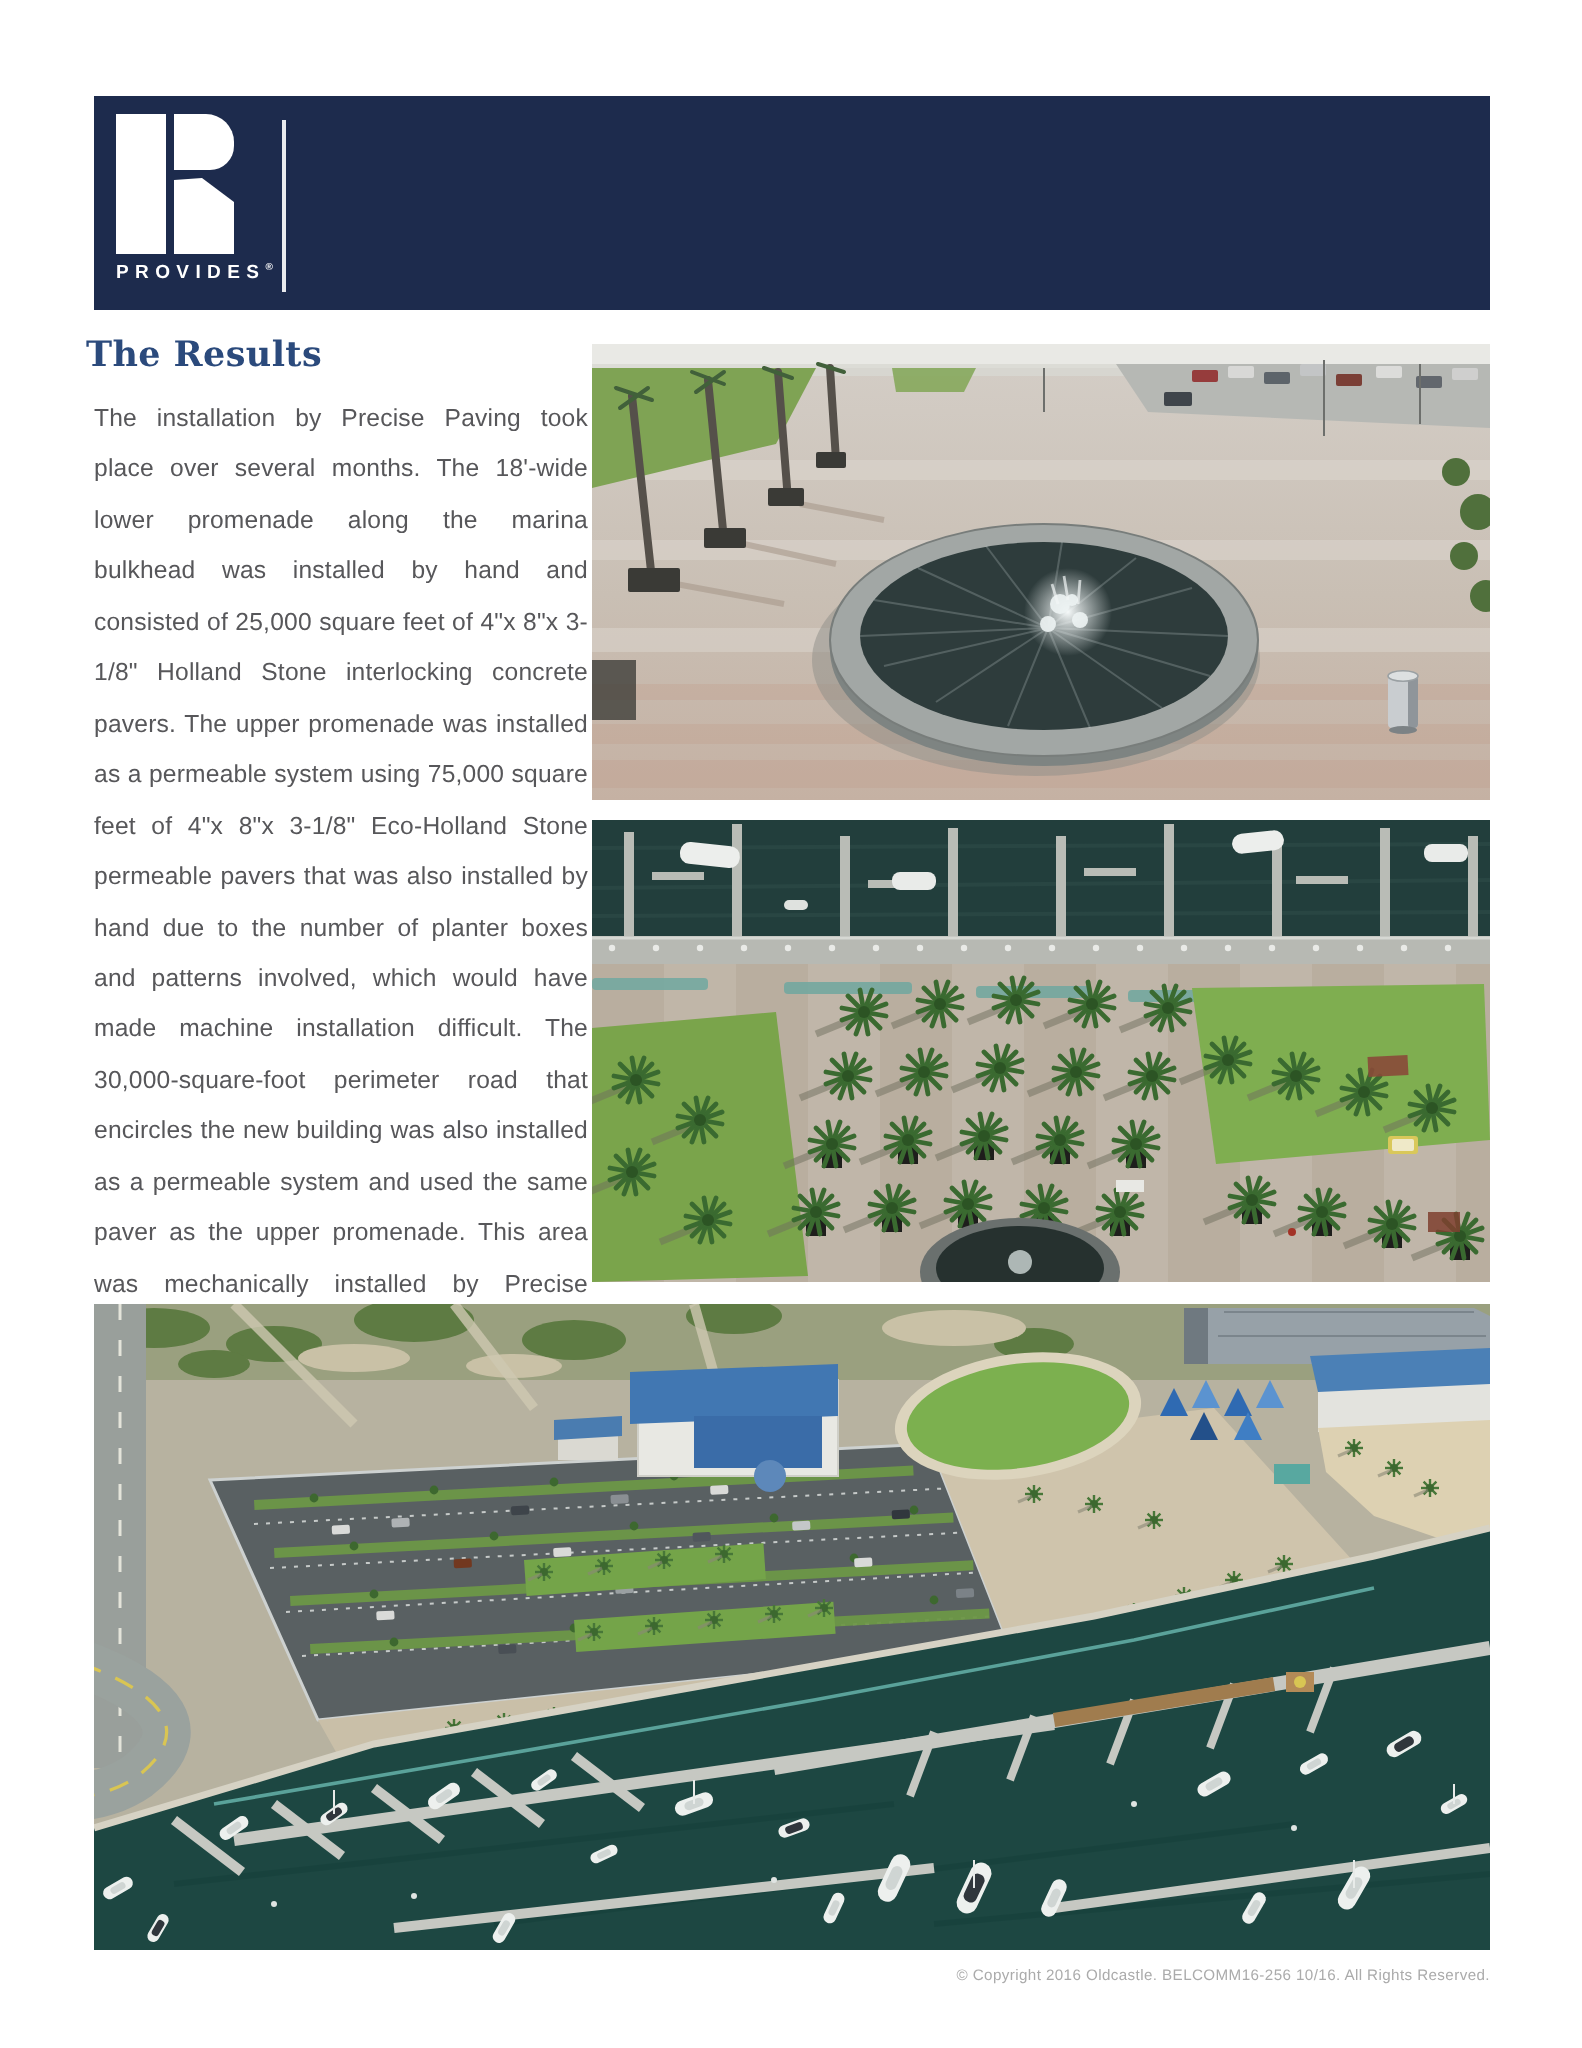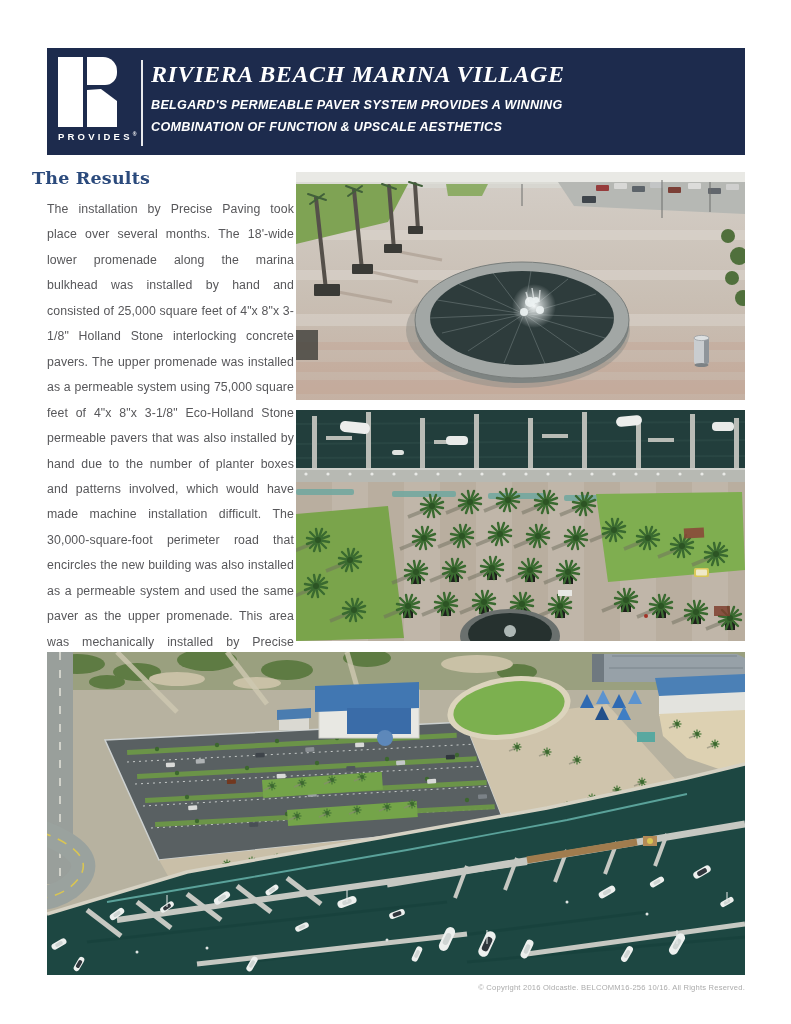--- a/index.html
+++ b/index.html
@@ -13,21 +13,21 @@
              font-family:"Liberation Sans",sans-serif;}
   .logo-text .reg{font-size:5px;vertical-align:super;letter-spacing:0;}
   .vdiv{position:absolute;left:94px;top:12px;width:1.5px;height:86px;background:rgba(255,255,255,.9);}
   .titles{position:absolute;left:104px;top:11px;color:#ffffff;}
   .titles h1{margin:0;font-family:"Liberation Serif",serif;font-style:italic;font-weight:bold;
              font-size:24px;letter-spacing:.6px;line-height:30px;}
   .titles .sub{margin:0;font-family:"Liberation Sans",sans-serif;font-style:italic;font-weight:bold;
                font-size:13px;letter-spacing:.3px;line-height:21.5px;transform:scaleX(.97);transform-origin:left;}
   .titles .sub.first{margin-top:5px;}
   
-  .results-heading{position:absolute;left:32px;top:168px;margin:0;color:#2b4a7c;
+  .results-heading{position:absolute;left:43px;top:168px;margin:0;color:#2b4a7c;
                    font-family:"DejaVu Serif",serif;font-weight:bold;font-size:17.5px;letter-spacing:.2px;}
   .results-body{position:absolute;left:47px;top:197px;width:247px;margin:0;color:#57575a;
                 font-size:12.3px;line-height:25.45px;text-align:justify;letter-spacing:.1px;}
   
   figure{margin:0;padding:0;position:absolute;overflow:hidden;}
   .photo1{left:296px;top:172px;width:449px;height:228px;}
   .photo2{left:296px;top:410px;width:449px;height:231px;}
   .photo3{left:47px;top:652px;width:698px;height:323px;}
   figure svg{display:block;width:100%;height:100%;}
   
@@ -41,25 +41,20 @@
   <header class="band">
     <div class="logo">
       <svg width="62" height="70" viewBox="0 0 62 70">
         <rect x="0" y="0" width="25" height="70" fill="#ffffff"></rect>
         <path d="M29 0 h16 a14 14 0 0 1 14 14 v2 a12 12 0 0 1 -12 12 h-18 z" fill="#ffffff"></path>
         <path d="M29 33 l14 -1 16 12 v26 h-30 z" fill="#ffffff"></path>
       </svg>
       <div class="logo-text"><span>PROVIDES</span><span class="reg">®</span></div>
     </div>
     <div class="vdiv"></div>
-    <div class="titles">
-      <h1>RIVIERA BEACH MARINA VILLAGE</h1>
-      <p class="sub first">BELGARD'S PERMEABLE PAVER SYSTEM PROVIDES A WINNING</p>
-      <p class="sub">COMBINATION OF FUNCTION &amp; UPSCALE AESTHETICS</p>
-    </div>
   </header>
 
   <h2 class="results-heading">The Results</h2>
   <p class="results-body">The installation by Precise Paving took place over several months. The 18'-wide lower promenade along the marina bulkhead was installed by hand and consisted of 25,000 square feet of 4"x 8"x 3-1/8" Holland Stone interlocking concrete pavers. The upper promenade was installed as a permeable system using 75,000 square feet of 4"x 8"x 3-1/8" Eco-Holland Stone permeable pavers that was also installed by hand due to the number of planter boxes and patterns involved, which would have made machine installation difficult. The 30,000-square-foot perimeter road that encircles the new building was also installed as a permeable system and used the same paver as the upper promenade. This area was mechanically installed by Precise Paving allowing the contractor to meet his deadlines and open the new facility on time. The entire project was successful due to a coordinated effort between the design team, general contractor, CRA, paver manufacturer, site contractor and installation contractor.</p>
 
   <figure class="photo1" aria-label="Circular dark fountain on a paver plaza lined with palm trees, lawn and parking">
     <svg viewBox="0 0 449 228" preserveAspectRatio="none">
       <defs>
         <linearGradient id="pav1" x1="0" y1="0" x2="0" y2="1">
           <stop offset="0" stop-color="#d4cec7"></stop>

